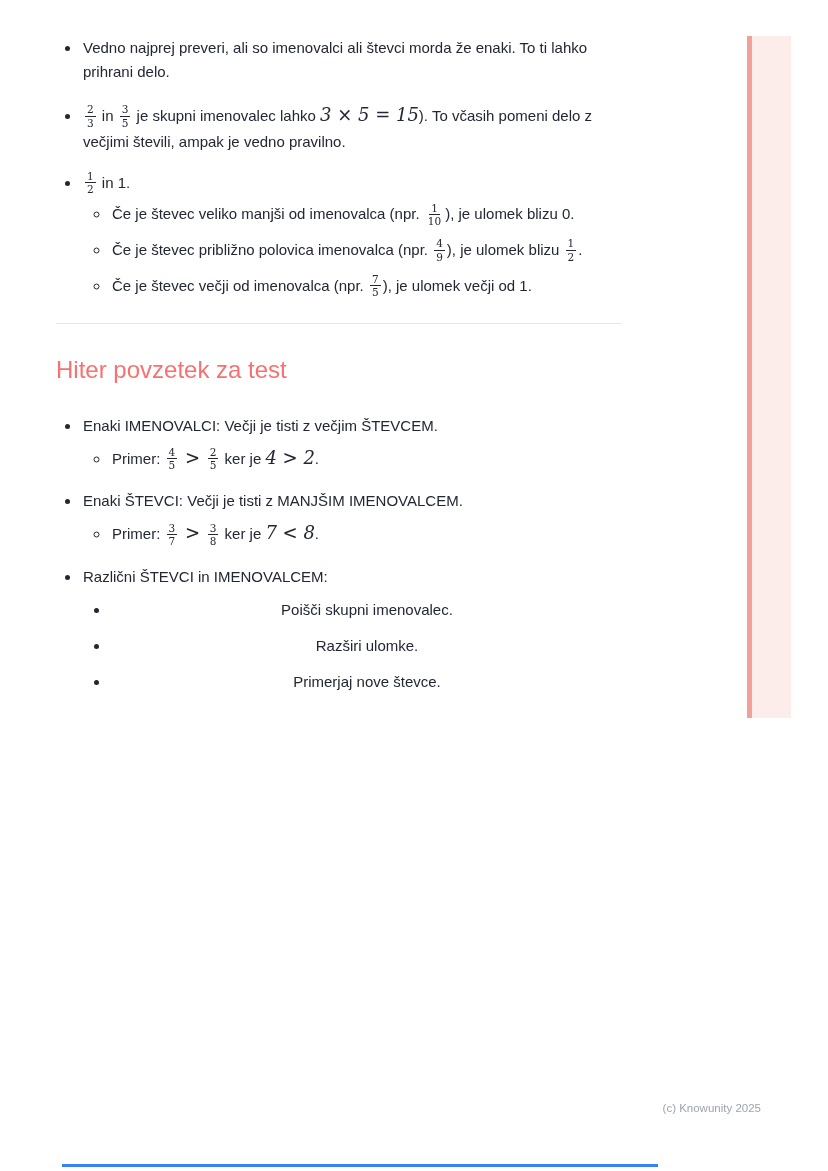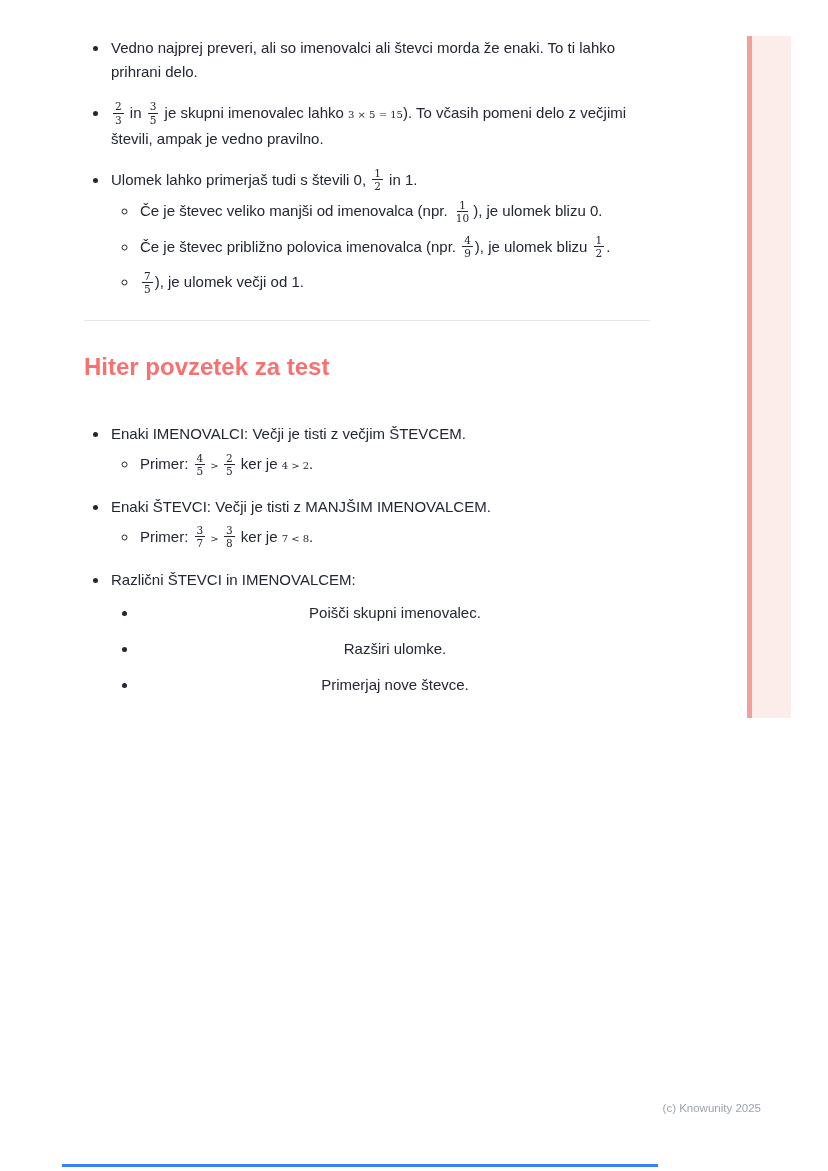--- a/index.html
+++ b/index.html
@@ -4,46 +4,46 @@
 <style>
   * { box-sizing: border-box; }
   html, body { margin: 0; padding: 0; }
   body {
     width: 828px; height: 1171px;
     background: #ffffff;
     font-family: "Liberation Sans", "DejaVu Sans", sans-serif;
     color: #222733;
   }
   .page { position: relative; width: 828px; height: 1171px; background: #ffffff; overflow: hidden; }
-  .content { position: absolute; left: 84px; top: 36px; width: 566px; font-size: 15px; line-height: 1.6; }
+  .content { position: absolute; left: 56px; top: 36px; width: 566px; font-size: 15px; line-height: 1.6; }
 
   ul.top-list { list-style: disc; margin: 0; padding-left: 25px; }
   ul.top-list > li { margin-bottom: 17px; padding-left: 2px; }
   ul.circle-list { list-style: circle; margin: 6px 0 0 0; padding-left: 27px; }
   ul.circle-list > li { margin-bottom: 10px; padding-left: 2px; }
   ul.disc-sub { list-style: disc; margin: 9px 0 0 0; padding-left: 27px; text-align: center; }
   ul.disc-sub > li { margin-bottom: 12px; padding-left: 2px; }
 
   .b { font-weight: 400; }
-  .math { font-family: "DejaVu Serif", "Liberation Serif", serif; font-size: 10px; }
+  .math { font-family: "DejaVu Serif", "Liberation Serif", serif; font-size: 18px; font-style: italic; }
 
   .frac {
     display: inline-flex; flex-direction: column; align-items: center;
     vertical-align: middle;
     font-family: "DejaVu Serif", "Liberation Serif", serif;
     font-size: 10.5px; line-height: 1.15;
     margin: 0 2px; transform: translateY(-1px);
   }
   .fnum { border-bottom: 1px solid #222733; padding: 0 2px; }
   .fden { padding: 0 2px; }
 
   hr.divider { border: none; border-top: 1px solid #e5e7eb; margin: 24px 0 0 0; }
   h2.heading {
-    color: #f87171; font-size: 24px; font-weight: 700;
-    margin: 27px 0 36px 0;
+    color: #f87171; font-size: 24px; font-weight: 400;
+    margin: 27px 0 24px 0;
   }
 
   .right-strip {
     position: absolute; top: 36px; right: 37px;
     width: 44px; height: 682px;
     background: #fcecea; border-left: 5px solid #f2a09a;
   }
   .footer { position: absolute; top: 1102px; right: 67px; font-size: 11.5px; color: #9ca3af; }
   .bottom-line { position: absolute; left: 62px; bottom: 4px; width: 596px; height: 3px; background: #3b82f6; }
 </style>
@@ -57,37 +57,37 @@
       <li><span>Vedno najprej preveri, ali so imenovalci ali števci morda že enaki. To ti lahko prihrani delo.</span></li>
 
       <li><span class="frac">
             <span class="fnum">2</span>
             <span class="fden">3</span>
           </span><span> in </span><span class="frac">
             <span class="fnum">3</span>
             <span class="fden">5</span>
           </span><span> je skupni imenovalec lahko </span><span class="math">3 × 5 = 15</span><span>). To včasih pomeni delo z večjimi števili, ampak je vedno pravilno.</span></li>
 
-      <li><span>Ulomek lahko primerjaš tudi s števili 0, </span><span class="frac">
+      <li><span class="frac">
             <span class="fnum">1</span>
             <span class="fden">2</span>
           </span><span> in 1.</span>
         <ul class="circle-list">
           <li><span>Če je števec veliko manjši od imenovalca (npr. </span><span class="frac">
                 <span class="fnum">1</span>
                 <span class="fden">10</span>
               </span><span>), je ulomek blizu 0.</span></li>
           <li><span>Če je števec približno polovica imenovalca (npr. </span><span class="frac">
                 <span class="fnum">4</span>
                 <span class="fden">9</span>
               </span><span>), je ulomek blizu </span><span class="frac">
                 <span class="fnum">1</span>
                 <span class="fden">2</span>
               </span><span>.</span></li>
-          <li><span class="frac">
+          <li><span>Če je števec večji od imenovalca (npr. </span><span class="frac">
                 <span class="fnum">7</span>
                 <span class="fden">5</span>
               </span><span>), je ulomek večji od 1.</span></li>
         </ul>
       </li>
     </ul>
 
     <hr class="divider">
 
     <h2 class="heading">Hiter povzetek za test</h2>

